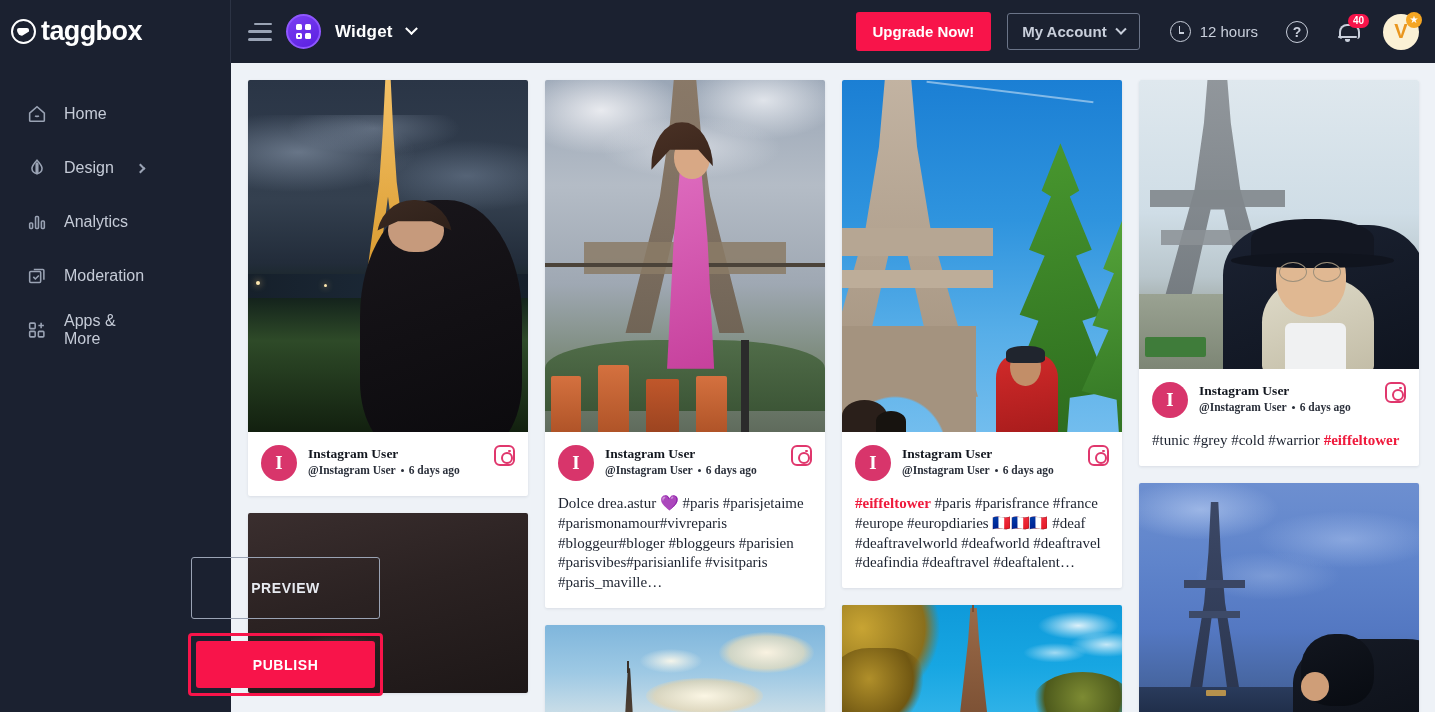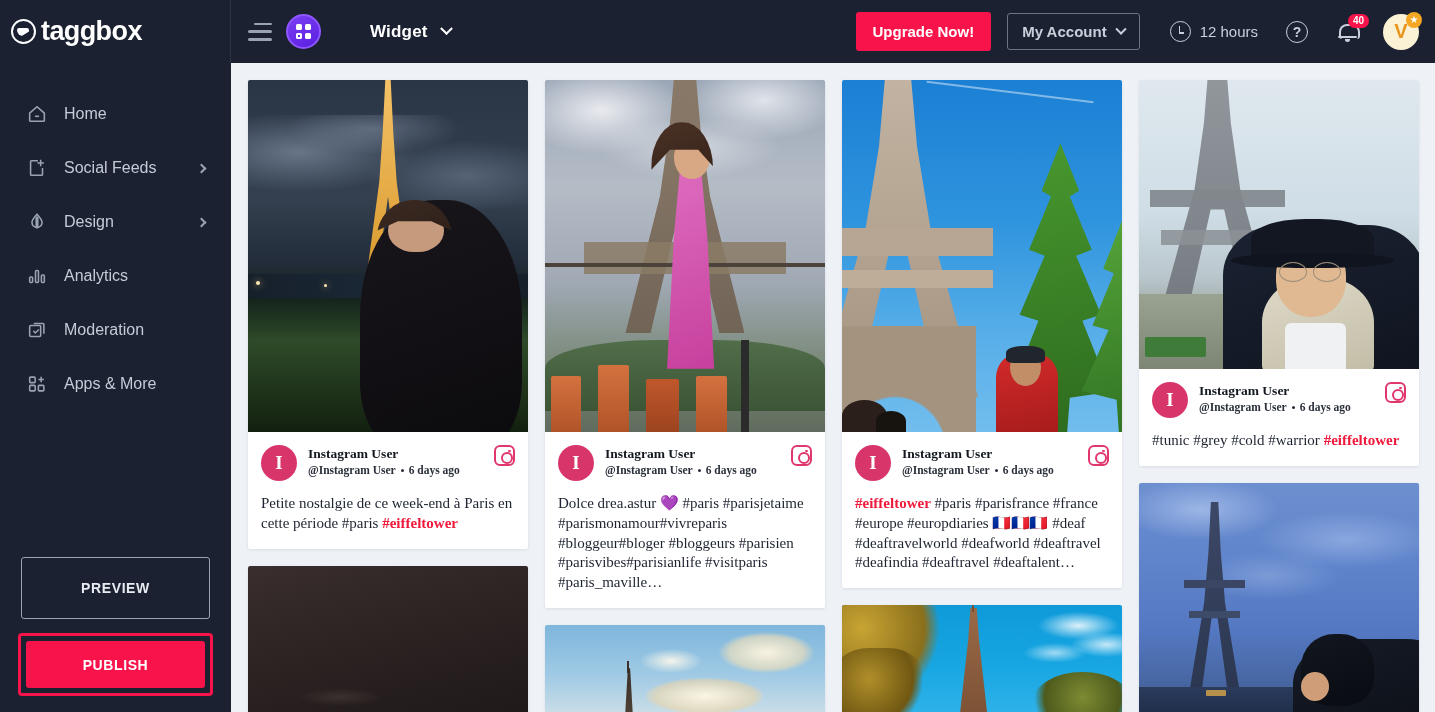--- a/index.html
+++ b/index.html
@@ -31,21 +31,21 @@
   .hamburger i:nth-child(1){ width:18px; margin-left:6px; }
   .hamburger i:nth-child(2){ width:24px; }
   .hamburger i:nth-child(3){ width:24px; }
   .widget-badge { width:35px; height:35px; border-radius:50%;
                   background:linear-gradient(150deg,#7b3ff2,#5a1fe0);
                   border:2px solid #8f57ff; display:grid;
                   grid-template-columns:1fr 1fr; grid-template-rows:1fr 1fr;
                   gap:2.5px; padding:8px; }
   .widget-badge span { background:#fff; border-radius:1.5px; }
   .widget-badge span.hollow { background:transparent; border:2.5px solid #fff; }
-  .widget-name { color:#fff; font-size:17px; font-weight:600; letter-spacing:.2px;margin-left:35px; }
+  .widget-name { color:#fff; font-size:17px; font-weight:600; letter-spacing:.2px; }
   .chev-d { width:9px; height:9px; border-right:2px solid #fff; border-bottom:2px solid #fff;
             transform:rotate(45deg) translate(-2px,-2px); }
 
   .topbar-right { margin-left:auto; display:flex; align-items:center; gap:0; padding-right:16px; }
   .upgrade-btn { background:#f8144a; color:#fff; border:none; font-size:15px; font-weight:700;
                  padding:11px 17px; border-radius:3px; cursor:pointer;
                  font-family:"Liberation Sans",sans-serif; }
   .account-btn { margin-left:16px; border:1px solid #6b7488; background:transparent; color:#c9cfdb;
                  font-size:15px; font-weight:600; padding:9px 14px; border-radius:3px;
                  display:flex; align-items:center; gap:10px; cursor:pointer;
@@ -71,21 +71,21 @@
                 font-size:10px; font-weight:700; border-radius:10px; padding:2px 5px; line-height:1; }
   .avatar-wrap { margin-left:26px; position:relative; cursor:pointer; }
   .avatar { width:36px; height:36px; border-radius:50%; background:#fbf1d5; color:#e9961f;
             font-size:20px; font-weight:600; display:flex; align-items:center; justify-content:center; }
   .avatar-star { position:absolute; right:-3px; top:-2px; width:16px; height:16px; border-radius:50%;
                  background:#f5a623; color:#fff; font-size:10px; display:flex;
                  align-items:center; justify-content:center; }
 
   
   .sidebar { position:absolute; top:63px; left:0; width:231px; height:649px;
-             background:#1b2130; display:flex; flex-direction:column; z-index:15; }
+             background:#1b2130; display:flex; flex-direction:row; z-index:15; }
   .nav { padding-top:24px; }
   .nav-item { display:flex; align-items:center; height:54px; padding:0 26px 0 26px;
               color:#c5cbd7; font-size:16px; cursor:pointer; gap:16px; }
   .nav-item .ni-label { flex:1; }
   .nav-icon { width:22px; height:22px; flex:none; position:relative; color:#9aa3b4; }
   .nav-icon svg { display:block; }
   .chev-r { width:7px; height:7px; border-right:2px solid #9aa3b4; border-top:2px solid #9aa3b4;
             transform:rotate(45deg); }
 
   .side-actions { margin-top:auto; padding:0 21px 16px; }
@@ -193,30 +193,20 @@
       <div class="nav-item">
         <span class="nav-icon">
           <svg width="22" height="22" viewBox="0 0 24 24" fill="none" stroke="#9aa3b4" stroke-width="1.7">
             <path d="M4 11 12 4l8 7v8a1 1 0 0 1-1 1H5a1 1 0 0 1-1-1z"></path>
             <path d="M10 14c.6.8 3.4.8 4 0"></path>
           </svg>
         </span>
         <span class="ni-label">Home</span>
       </div>
 
-      <div class="nav-item">
-        <span class="nav-icon">
-          <svg width="22" height="22" viewBox="0 0 24 24" fill="none" stroke="#9aa3b4" stroke-width="1.7">
-            <path d="M13 4H6a1 1 0 0 0-1 1v14a1 1 0 0 0 1 1h11a1 1 0 0 0 1-1v-7"></path>
-            <path d="M16 3v7M12.5 6.5h7"></path>
-          </svg>
-        </span>
-        <span class="ni-label">Social Feeds</span>
-        <span class="chev-r"></span>
-      </div>
 
       <div class="nav-item">
         <span class="nav-icon">
           <svg width="22" height="22" viewBox="0 0 24 24" fill="none" stroke="#9aa3b4" stroke-width="1.7">
             <path d="M12 3.5c3.2 3.4 5.5 6.1 5.5 9a5.5 5.5 0 0 1-11 0c0-2.9 2.3-5.6 5.5-9z"></path>
             <path d="M12 7.5v10" stroke-width="3.4" stroke-linecap="round"></path>
           </svg>
         </span>
         <span class="ni-label">Design</span>
         <span class="chev-r"></span>
@@ -297,23 +287,20 @@
               <div class="c-avatar">I</div>
               <div class="c-names">
                 <div class="c-name">Instagram User</div>
                 <div class="c-sub">
                   <span>@Instagram User</span>
                   <span class="dot"></span>
                   <span>6 days ago</span>
                 </div>
               </div>
               <span class="ig-icon"></span>
-            </div>
-            <div class="c-text">
-              <span>Petite nostalgie de ce week-end à Paris en cette période #paris </span><span class="tag-hl">#eiffeltower</span>
             </div>
           </div>
         </div>
 
         <div class="card">
           <div class="card-img ph" style="height:180px;background:linear-gradient(165deg,#3a2e2e 0%,#2b2222 45%,#1d1717 100%);">
 
             <div style="position:absolute;left:18%;bottom:22%;width:30%;height:10%;border-radius:50%;
                  background:radial-gradient(ellipse,rgba(120,100,98,.25),transparent 70%);"></div>
           </div>

